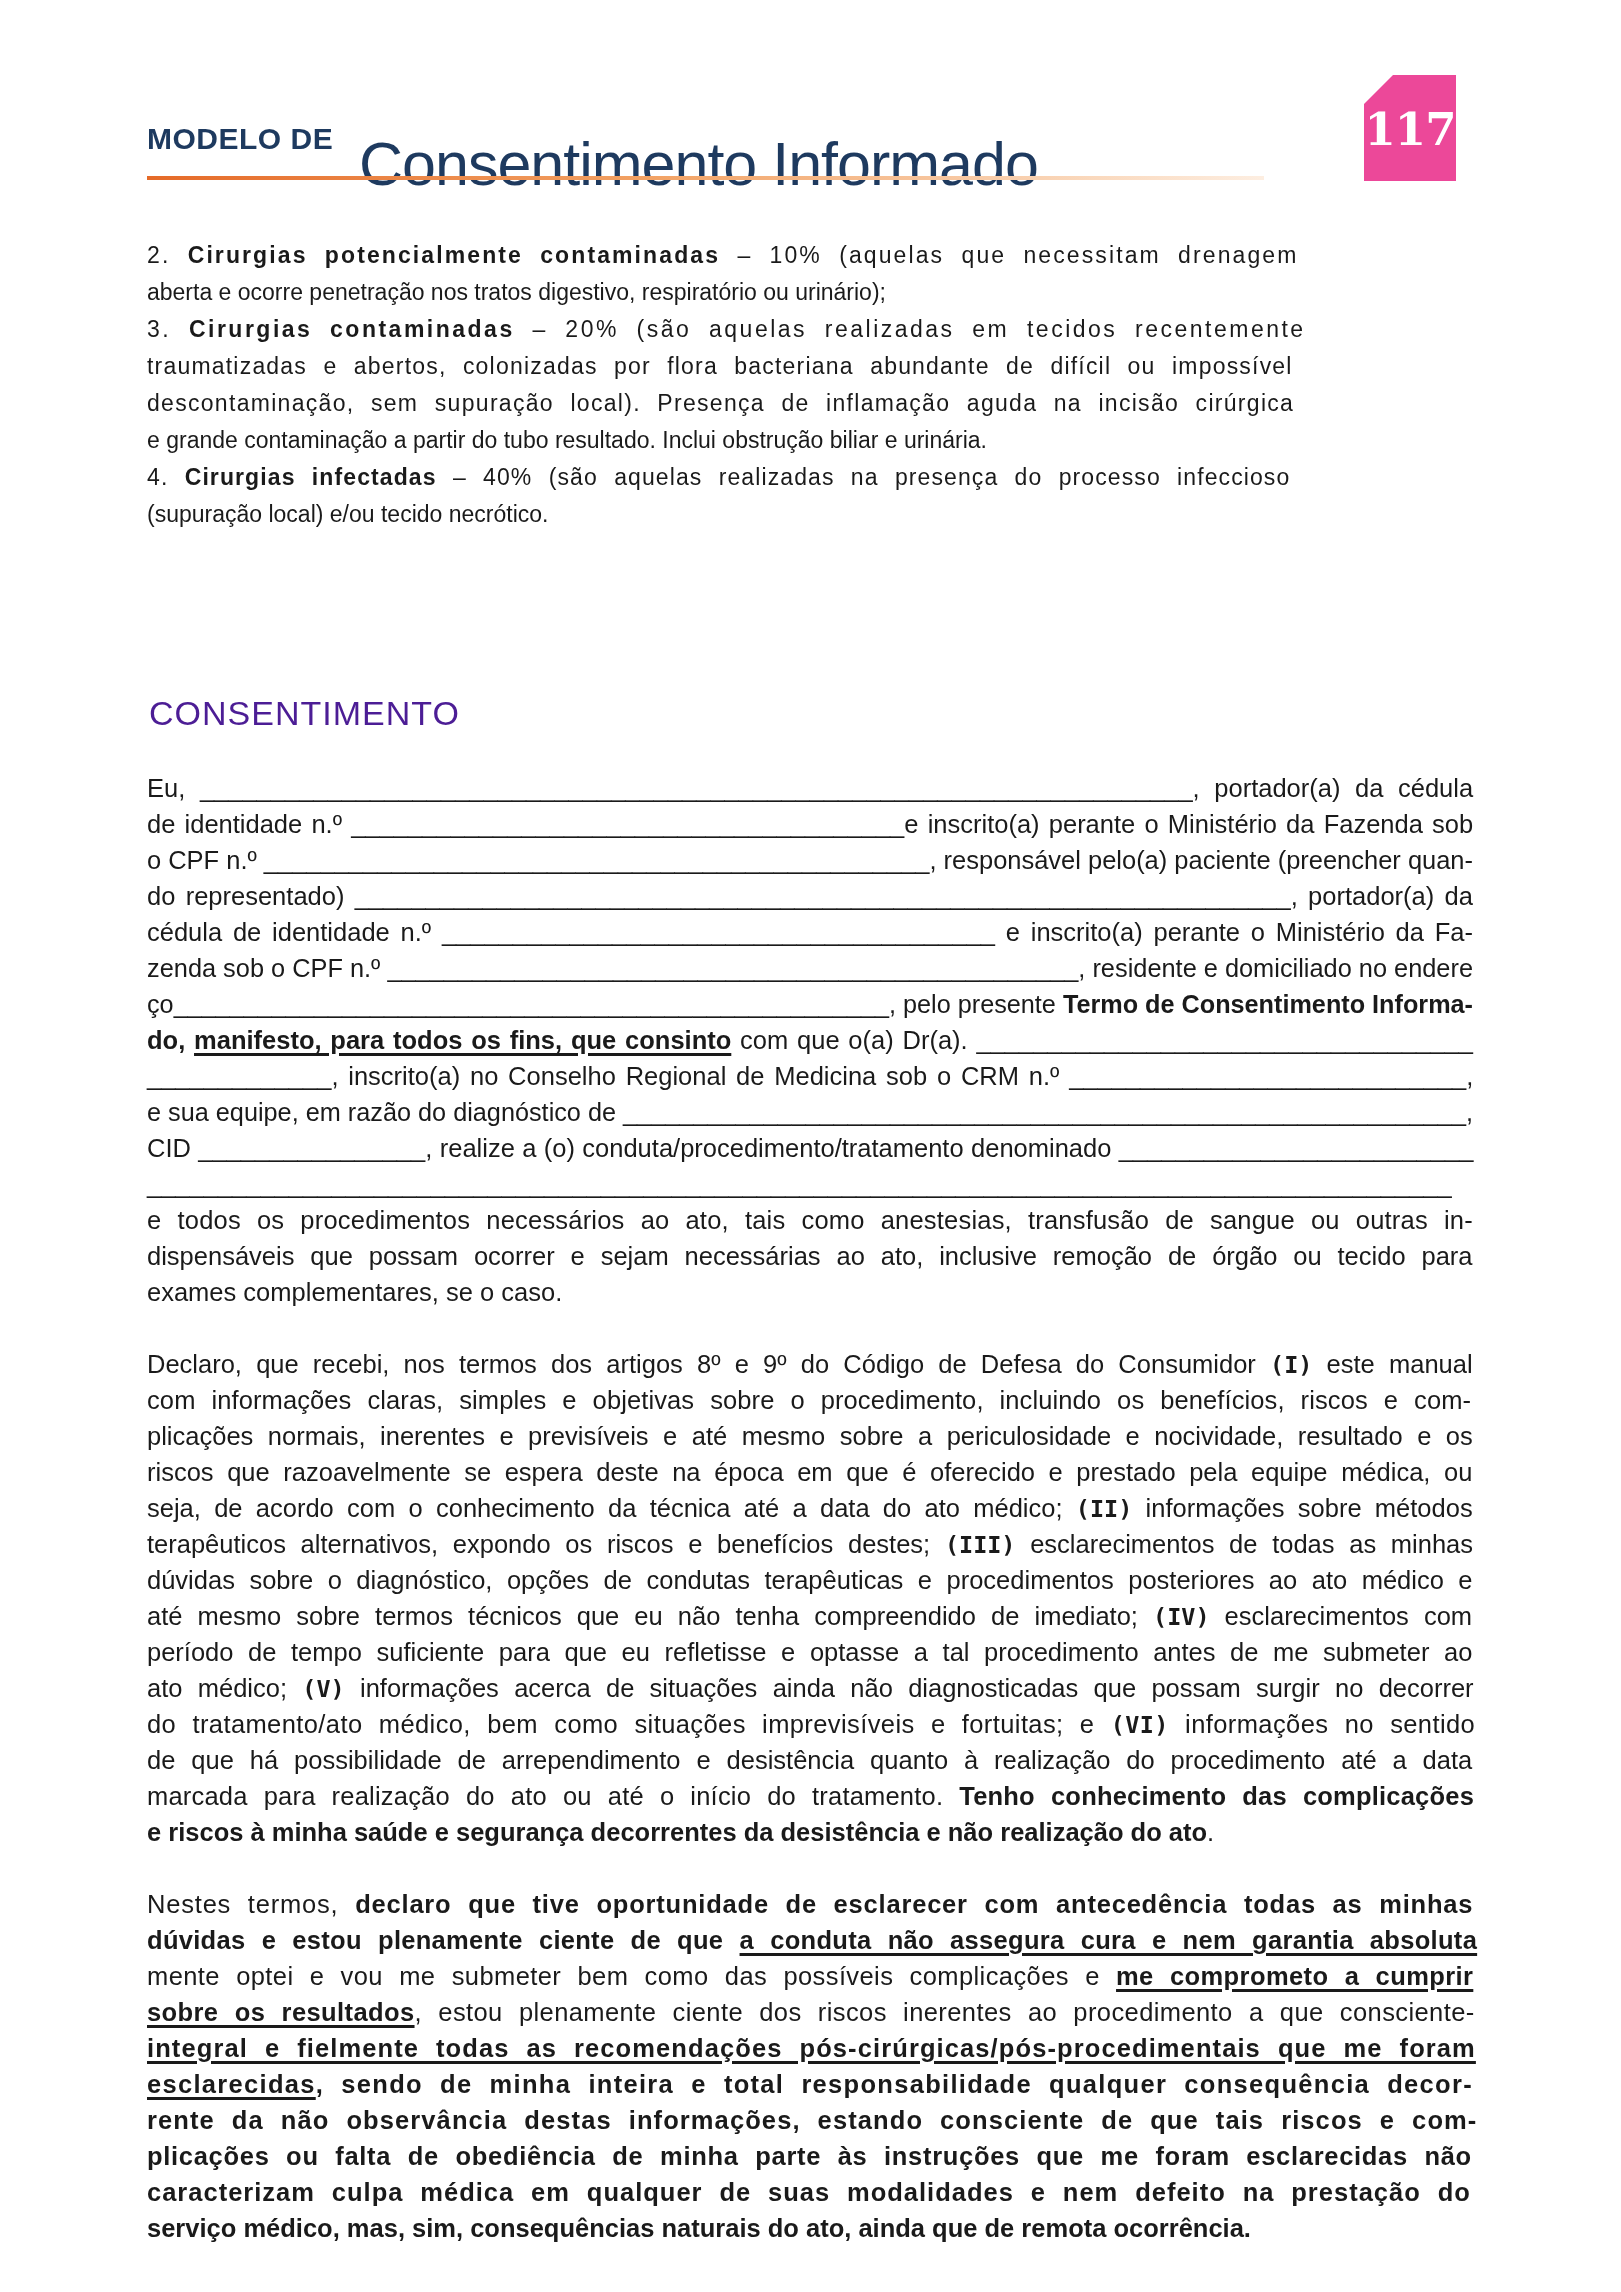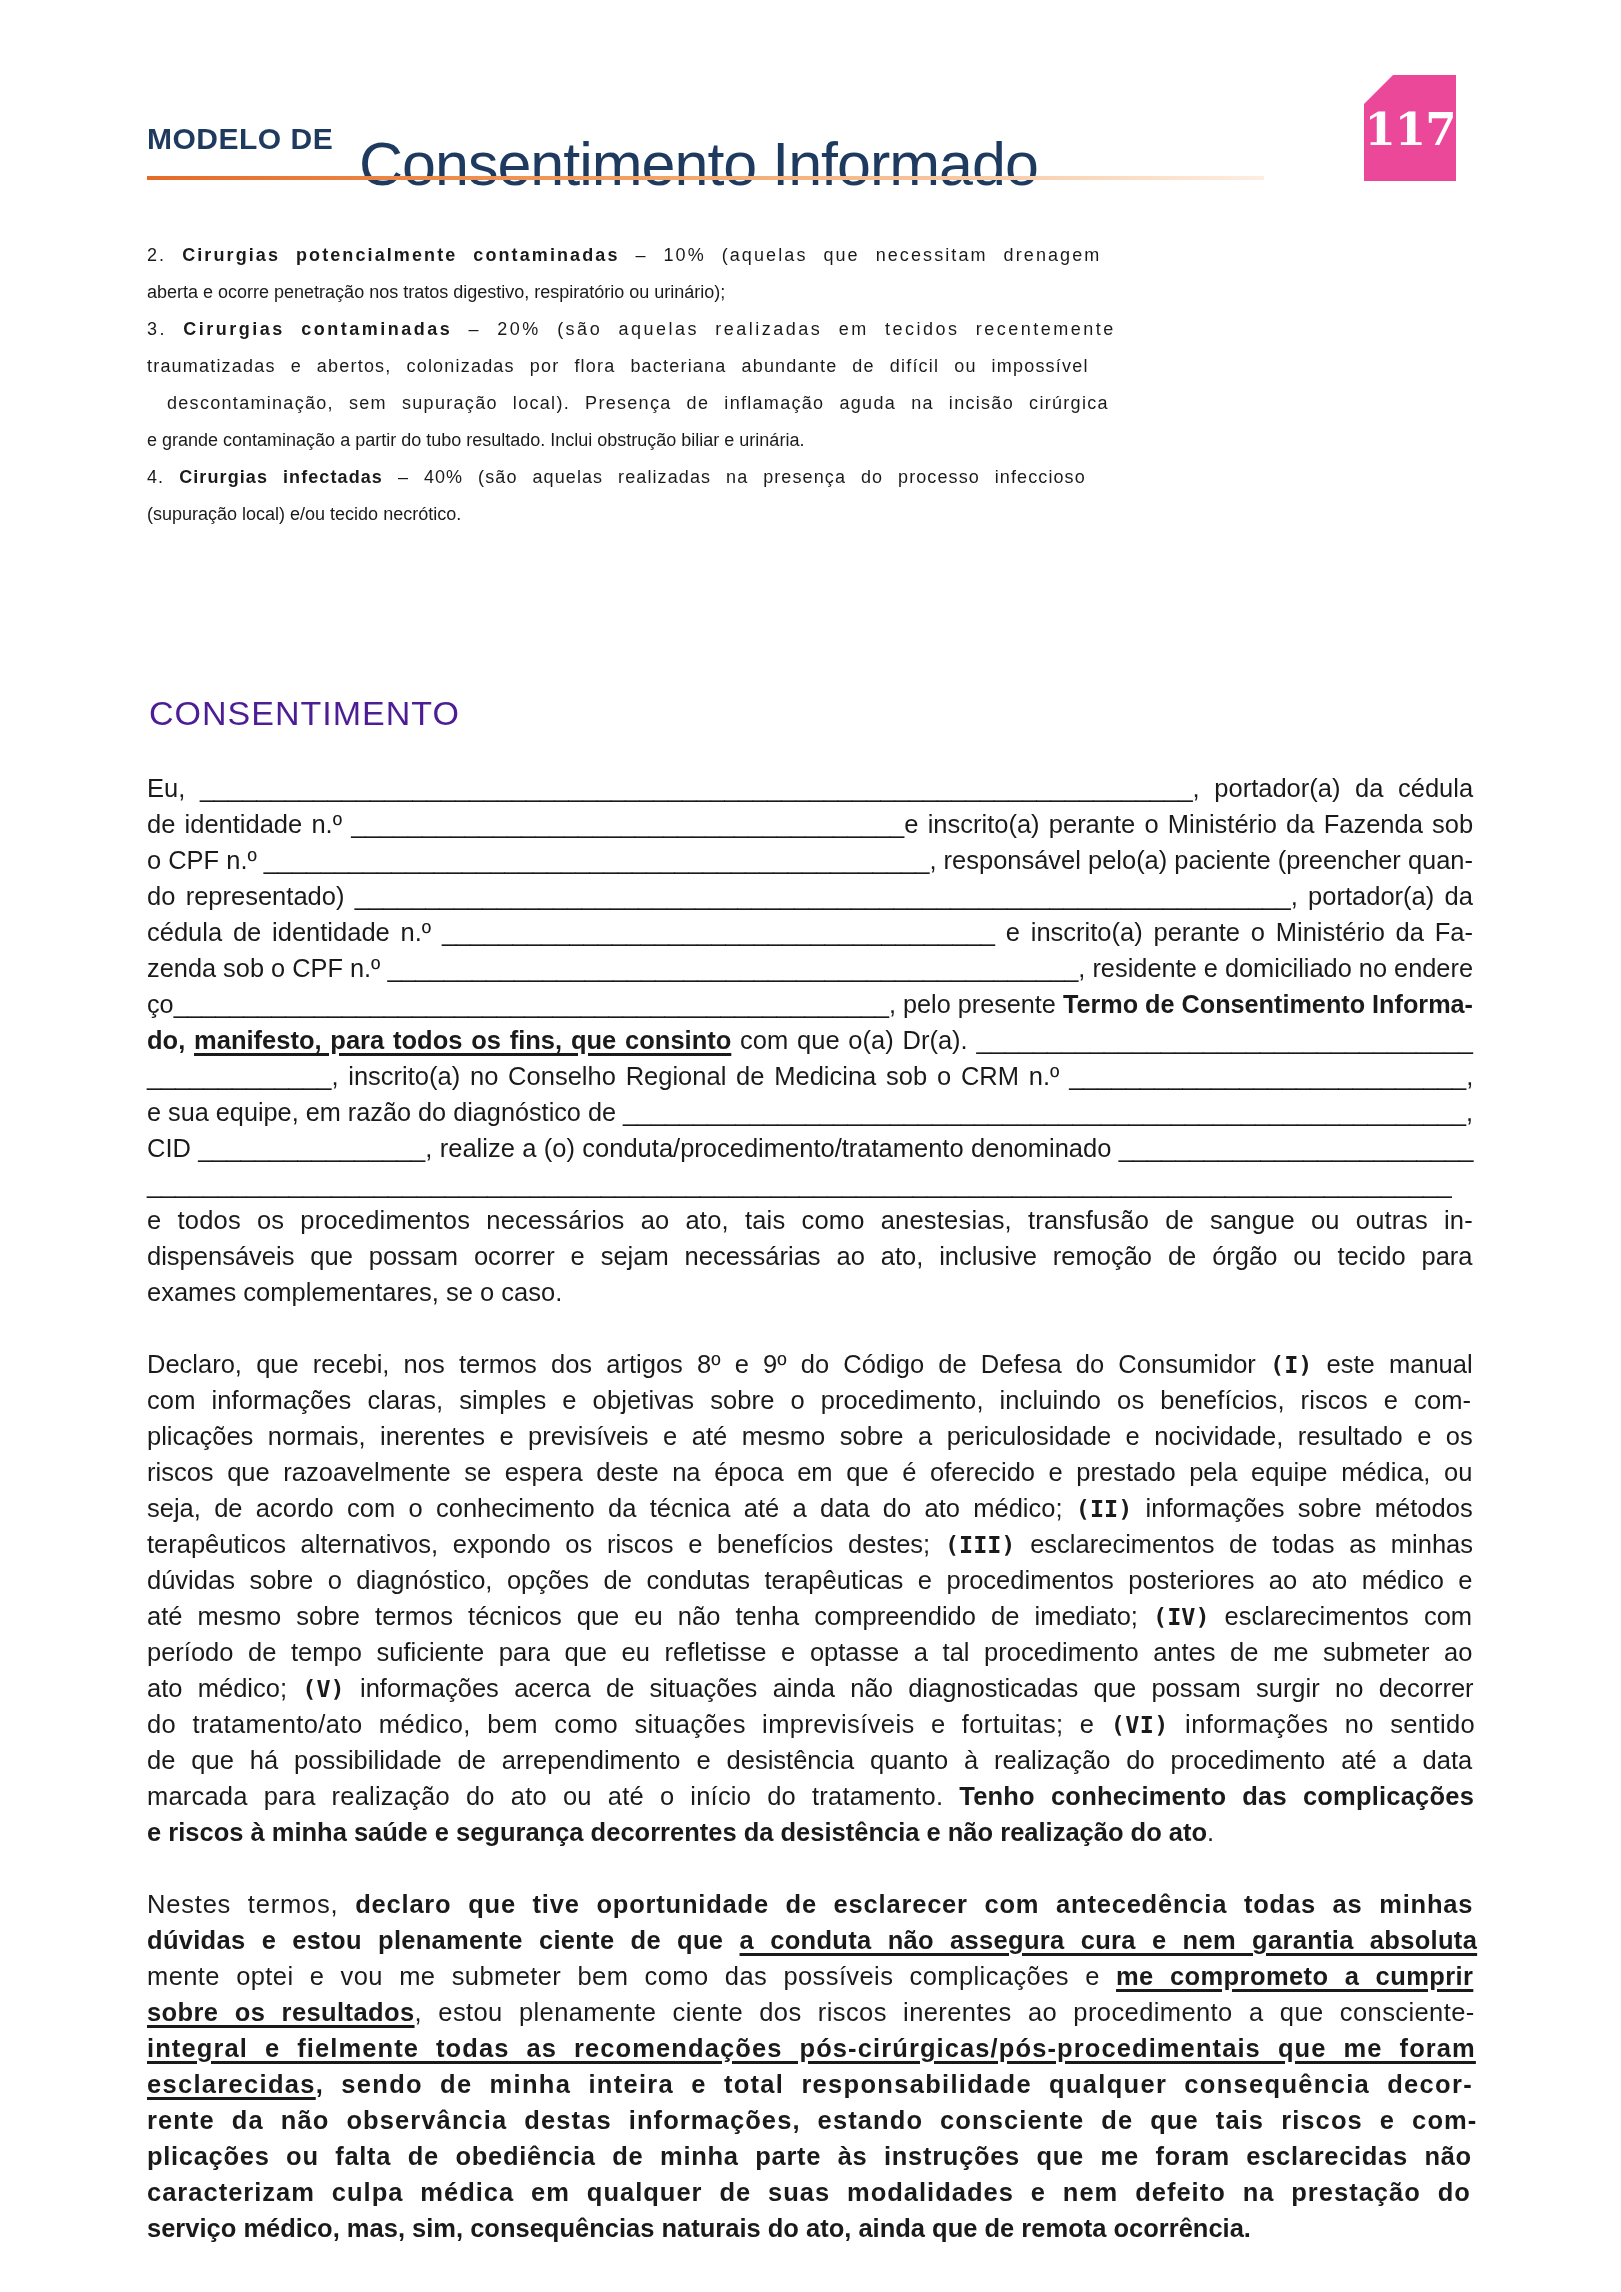--- a/index.html
+++ b/index.html
@@ -14,21 +14,21 @@
         background:linear-gradient(to right,#e56a28,#f2a264 45%,#f9d2b2 80%,#fdeee1 100%);}
   .badge{position:absolute;left:1364px;top:75px;width:92px;height:106px;background:#ec4899;
          clip-path:polygon(29px 0,100% 0,100% 100%,0 100%,0 29px);
          display:flex;align-items:center;justify-content:center;}
   .badge span{color:#ffffff;font-family:"DejaVu Serif",serif;font-weight:bold;font-size:45px;
          letter-spacing:-1px;padding-top:2px;}
   
   .content{position:absolute;left:147px;top:0;width:1325px;}
   .block{width:1325px;}
   .block-a{margin-top:237px;}
-  .block-a .line{height:37px;line-height:37px;font-size:18px;}
+  .block-a .line{height:37px;line-height:37px;font-size:23px;}
   .sec-heading{margin:159px 0 0 2px;font-size:34px;line-height:43px;font-weight:400;
           letter-spacing:1px;color:#4c1d95;}
   .block-c{margin-top:35px;}
   .block-d{margin-top:36px;}
   .block-n{margin-top:36px;}
   .block-c .line,.block-d .line,.block-n .line{height:36px;line-height:36px;font-size:25.5px;}
   .line{white-space:pre;overflow:visible;text-align:left;}
   .fit{display:inline-block;white-space:pre;transform-origin:left center;}
   .b{font-weight:bold;}
   .u{text-decoration:underline;text-decoration-thickness:2.5px;text-underline-offset:3.9px;}
@@ -45,21 +45,21 @@
     <span>117</span>
   </div>
 
   <div class="content">
     <div id="slot-block-a">
         <div class="block block-a">
           <div class="line"><span class="fit" style="word-spacing: 8.8px; letter-spacing: 2.1px;"><span>2. </span><span class="b">Cirurgias potencialmente contaminadas</span><span> – 10% (aquelas que necessitam drenagem</span></span></div>
           <div class="line last"><span class="fit"><span>aberta e ocorre penetração nos tratos digestivo, respiratório ou urinário);</span></span></div>
           <div class="line"><span class="fit" style="word-spacing: 8.8px; letter-spacing: 2.5px;"><span>3. </span><span class="b">Cirurgias contaminadas</span><span> – 20% (são aquelas realizadas em tecidos recentemente</span></span></div>
           <div class="line"><span class="fit" style="word-spacing: 8.8px; letter-spacing: 1.2px;"><span>traumatizadas e abertos, colonizadas por flora bacteriana abundante de difícil ou impossível</span></span></div>
-          <div class="line"><span class="fit" style="word-spacing: 8.8px; letter-spacing: 1.3px; margin-left: 20px;"><span>descontaminação, sem supuração local). Presença de inflamação aguda na incisão cirúrgica</span></span></div>
+          <div class="line"><span class="fit" style="word-spacing: 8.8px; letter-spacing: 1.3px;"><span>descontaminação, sem supuração local). Presença de inflamação aguda na incisão cirúrgica</span></span></div>
           <div class="line last"><span class="fit"><span>e grande contaminação a partir do tubo resultado. Inclui obstrução biliar e urinária.</span></span></div>
           <div class="line"><span class="fit" style="word-spacing: 8.8px; letter-spacing: 1.1px;"><span>4. </span><span class="b">Cirurgias infectadas</span><span> – 40% (são aquelas realizadas na presença do processo infeccioso</span></span></div>
           <div class="line last"><span class="fit"><span>(supuração local) e/ou tecido necrótico.</span></span></div>
         </div>
       </div>
     <h2 class="sec-heading">CONSENTIMENTO</h2>
     <div id="slot-block-rest">
         <div class="block block-c">
           <div class="line"><span class="fit" style="word-spacing: 7.5px;"><span>Eu, </span><span>______________________________________________________________________</span><span>, portador(a) da cédula</span></span></div>
           <div class="line"><span class="fit" style="word-spacing: 2.1px;"><span>de identidade n.º </span><span>_______________________________________</span><span>e inscrito(a) perante o Ministério da Fazenda sob</span></span></div>

